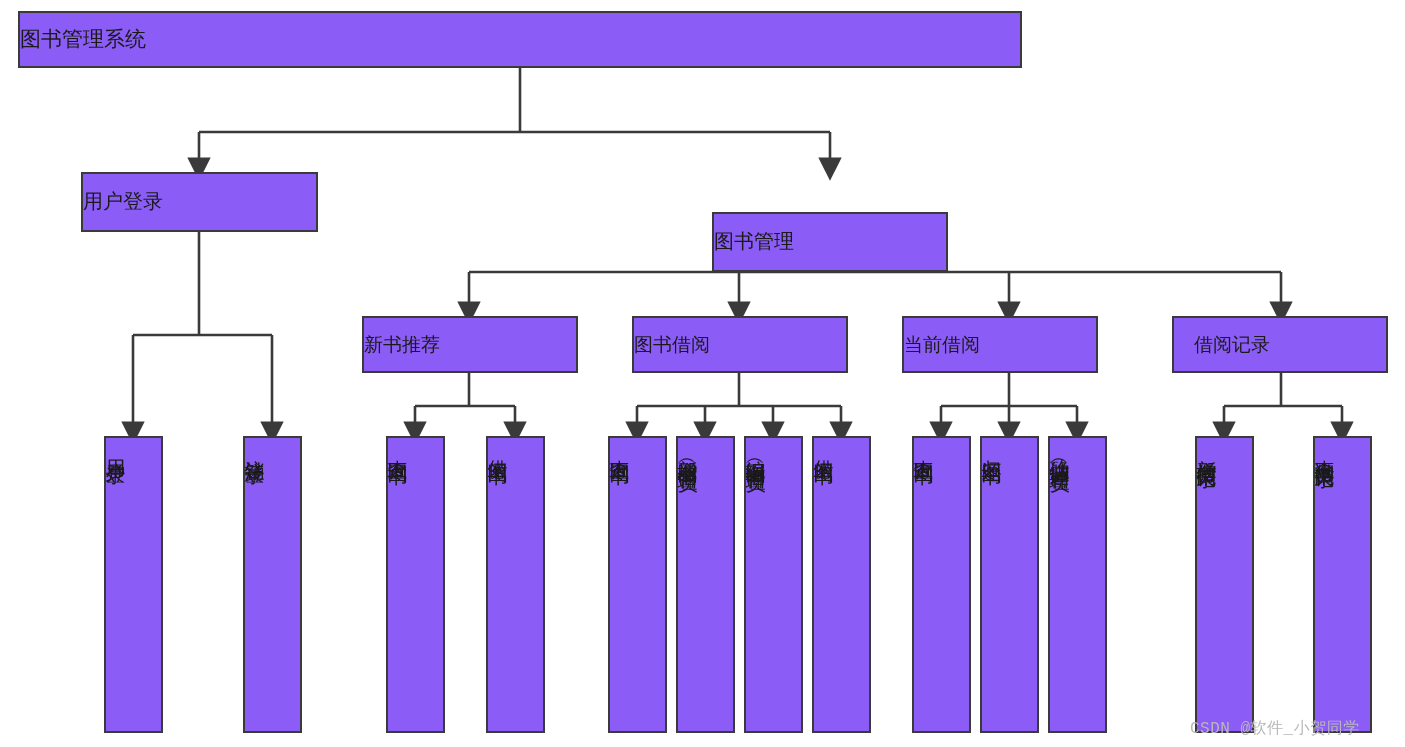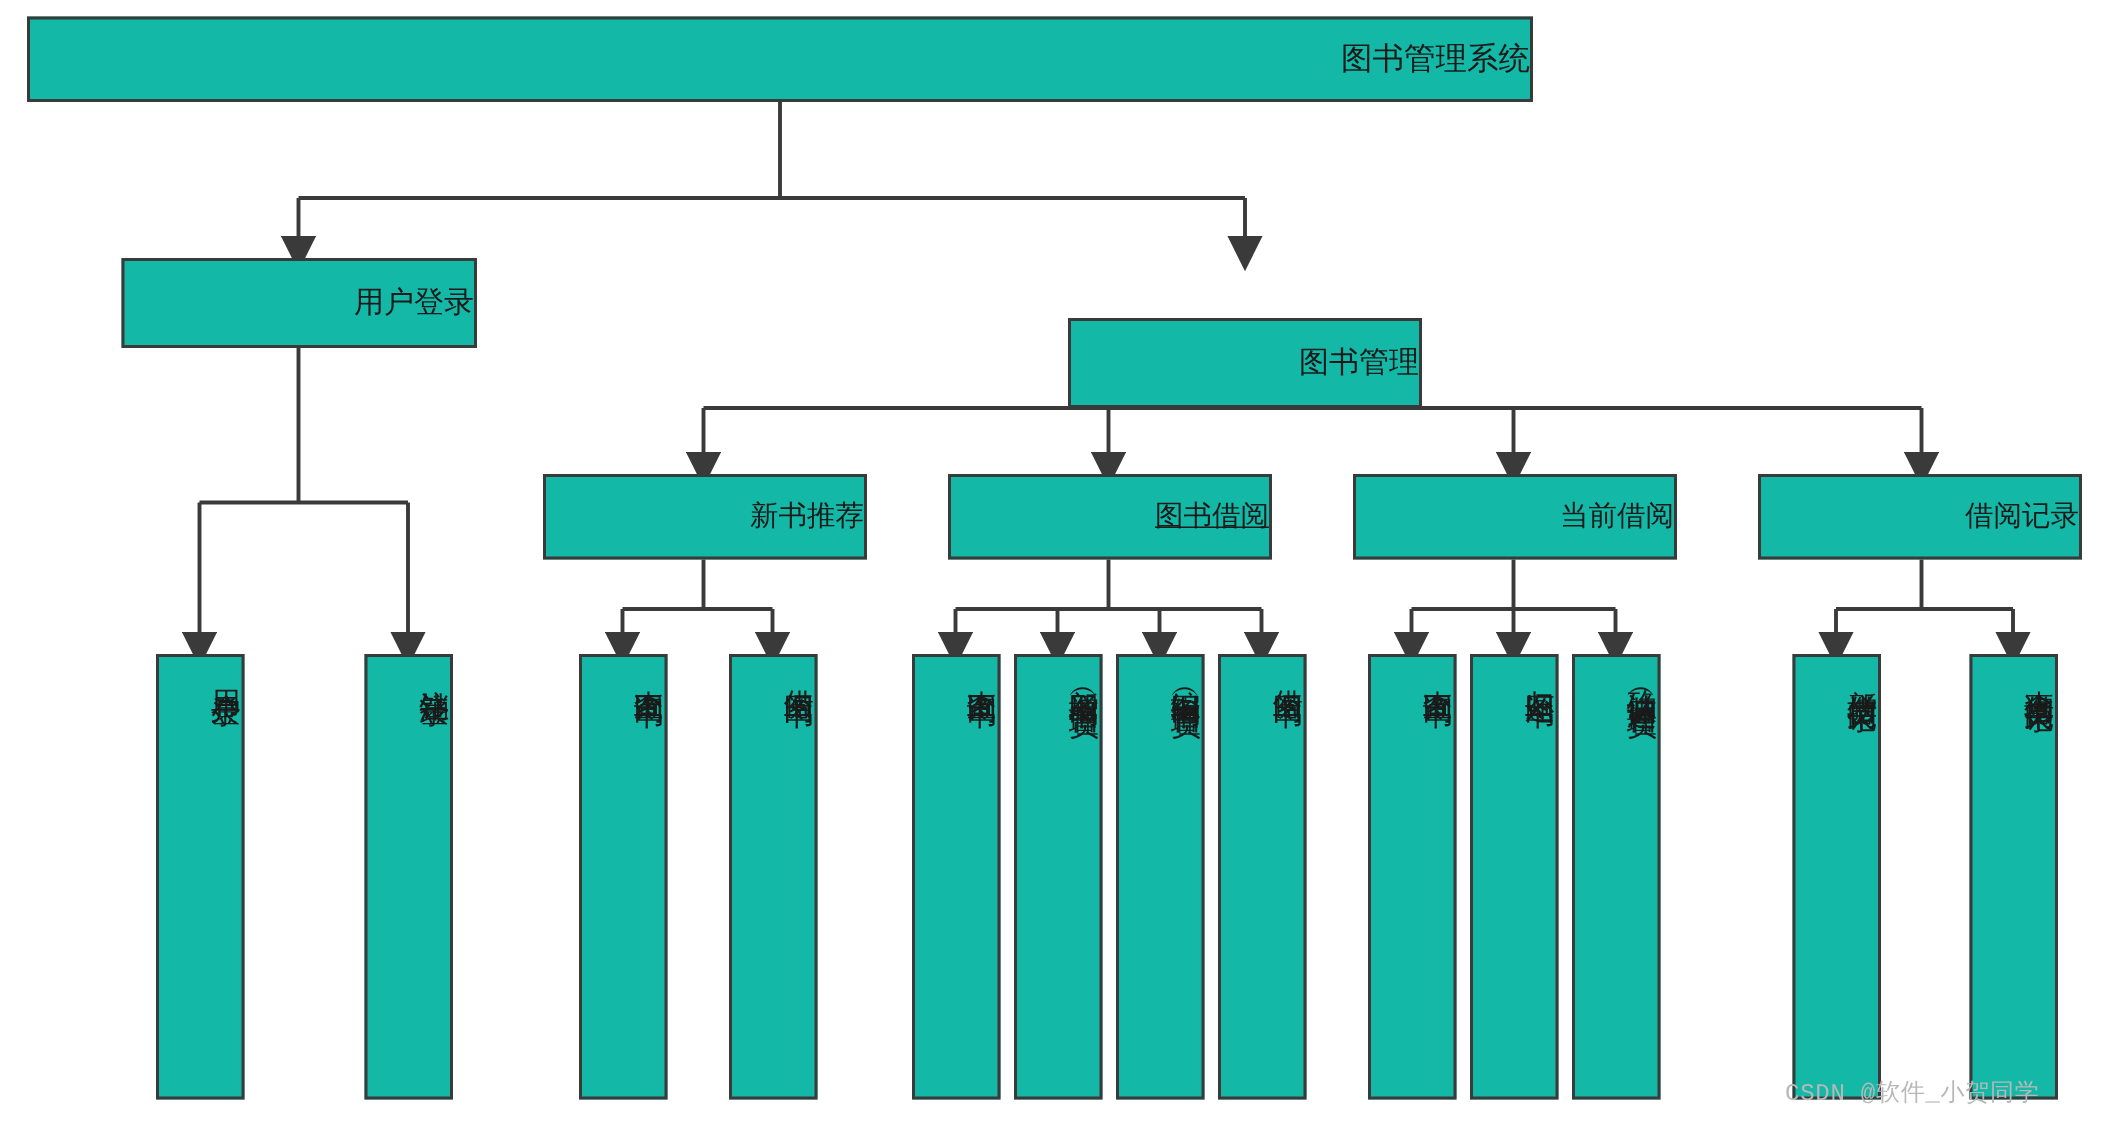--- a/index.html
+++ b/index.html
@@ -23,25 +23,25 @@
     position: absolute;
     left: 0;
     top: 0;
     width: 1405px;
     height: 747px;
     pointer-events: none;
   }
   .node {
     position: absolute;
     box-sizing: border-box;
-    background: #14b8a6;
+    background: #8b5cf6;
     border: 2px solid #3a3a3a;
     display: flex;
     align-items: center;
-    justify-content: flex-end;
+    justify-content: flex-start;
     z-index: 2;
   }
   .node-label {
     display: block;
     text-align: center;
     line-height: 1.18;
     color: #1a1a1a;
     white-space: nowrap;
   }
   .node.root .node-label {
@@ -136,24 +136,24 @@
   <div class="node level1" style="left:81px; top:172px; width:237px; height:60px;">
     <span class="node-label">用户登录</span>
   </div>
   <div class="node level1" style="left:712px; top:172px; width:236px; height:60px;margin-top:40px;">
     <span class="node-label">图书管理</span>
   </div>
 
   <div class="node level2" style="left:362px; top:316px; width:216px; height:57px;">
     <span class="node-label">新书推荐</span>
   </div>
-  <div class="node level2" style="left:632px; top:316px; width:216px; height:57px;text-decoration:underline;">
+  <div class="node level2" style="left:632px; top:316px; width:216px; height:57px;">
     <span class="node-label">图书借阅</span>
   </div>
-  <div class="node level2" style="left:902px; top:316px; width:216px; height:57px;">
+  <div class="node level2" style="left:902px; top:316px; width:196px; height:57px;">
     <span class="node-label">当前借阅</span>
   </div>
   <div class="node level2" style="left:1172px; top:316px; width:216px; height:57px;padding-left:20px;">
     <span class="node-label">借阅记录</span>
   </div>
 
   <div class="node leaf" style="left:104px; top:436px; width:59px; height:297px;">
     <span class="node-label">用户登录</span>
   </div>
   <div class="node leaf" style="left:243px; top:436px; width:59px; height:297px;">

